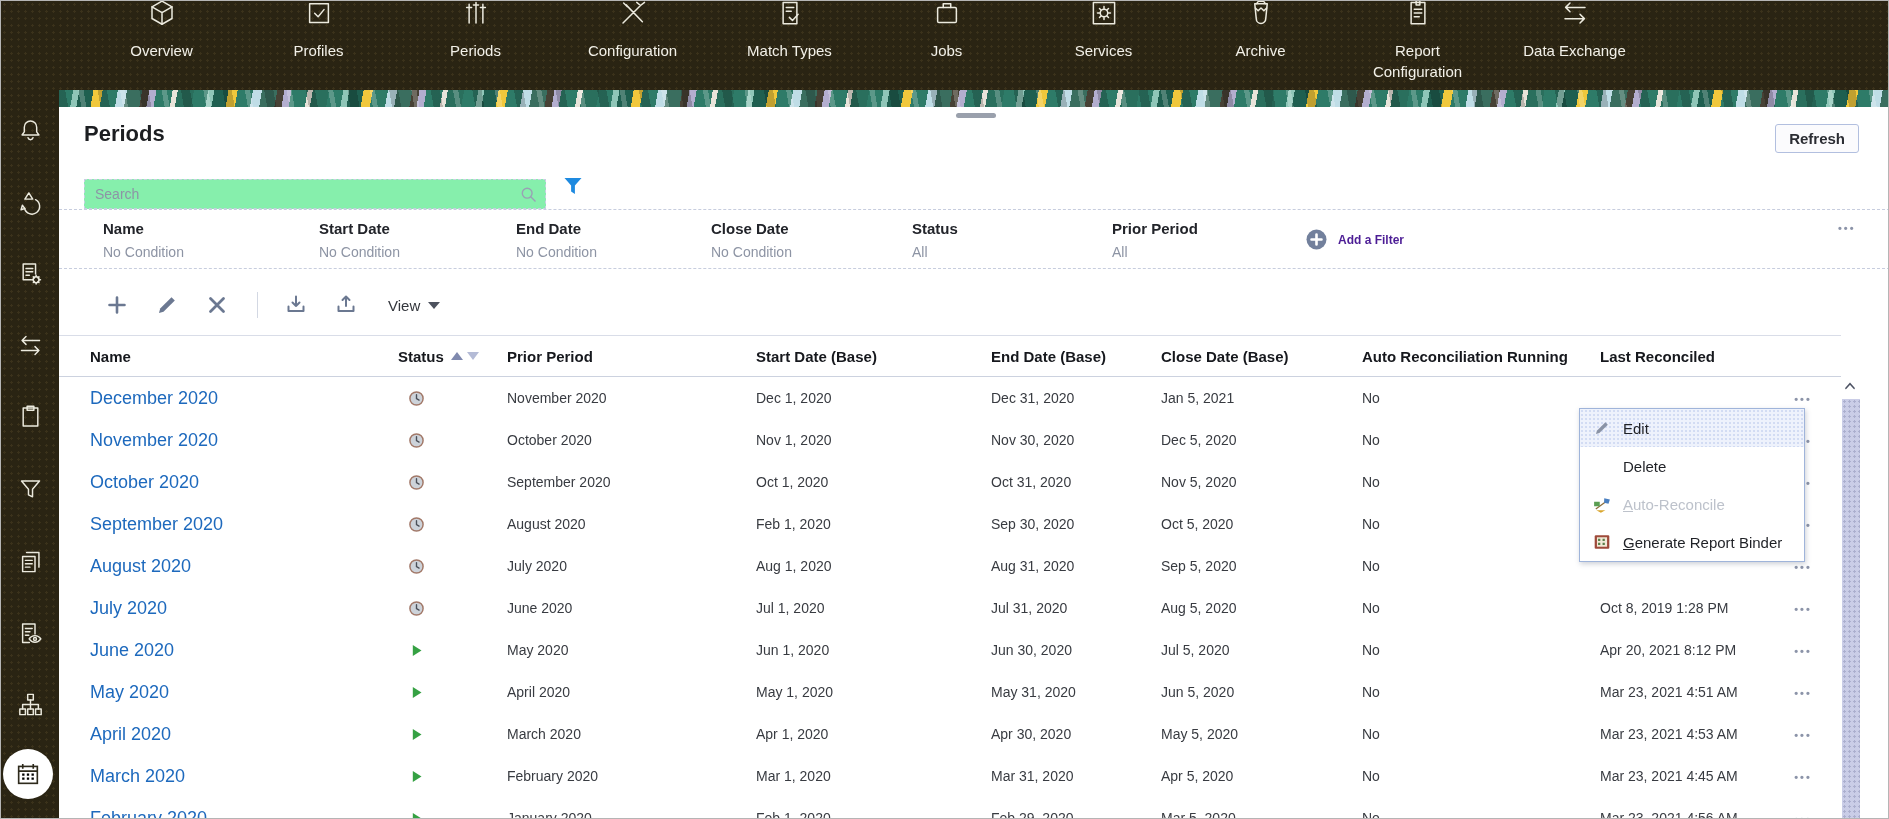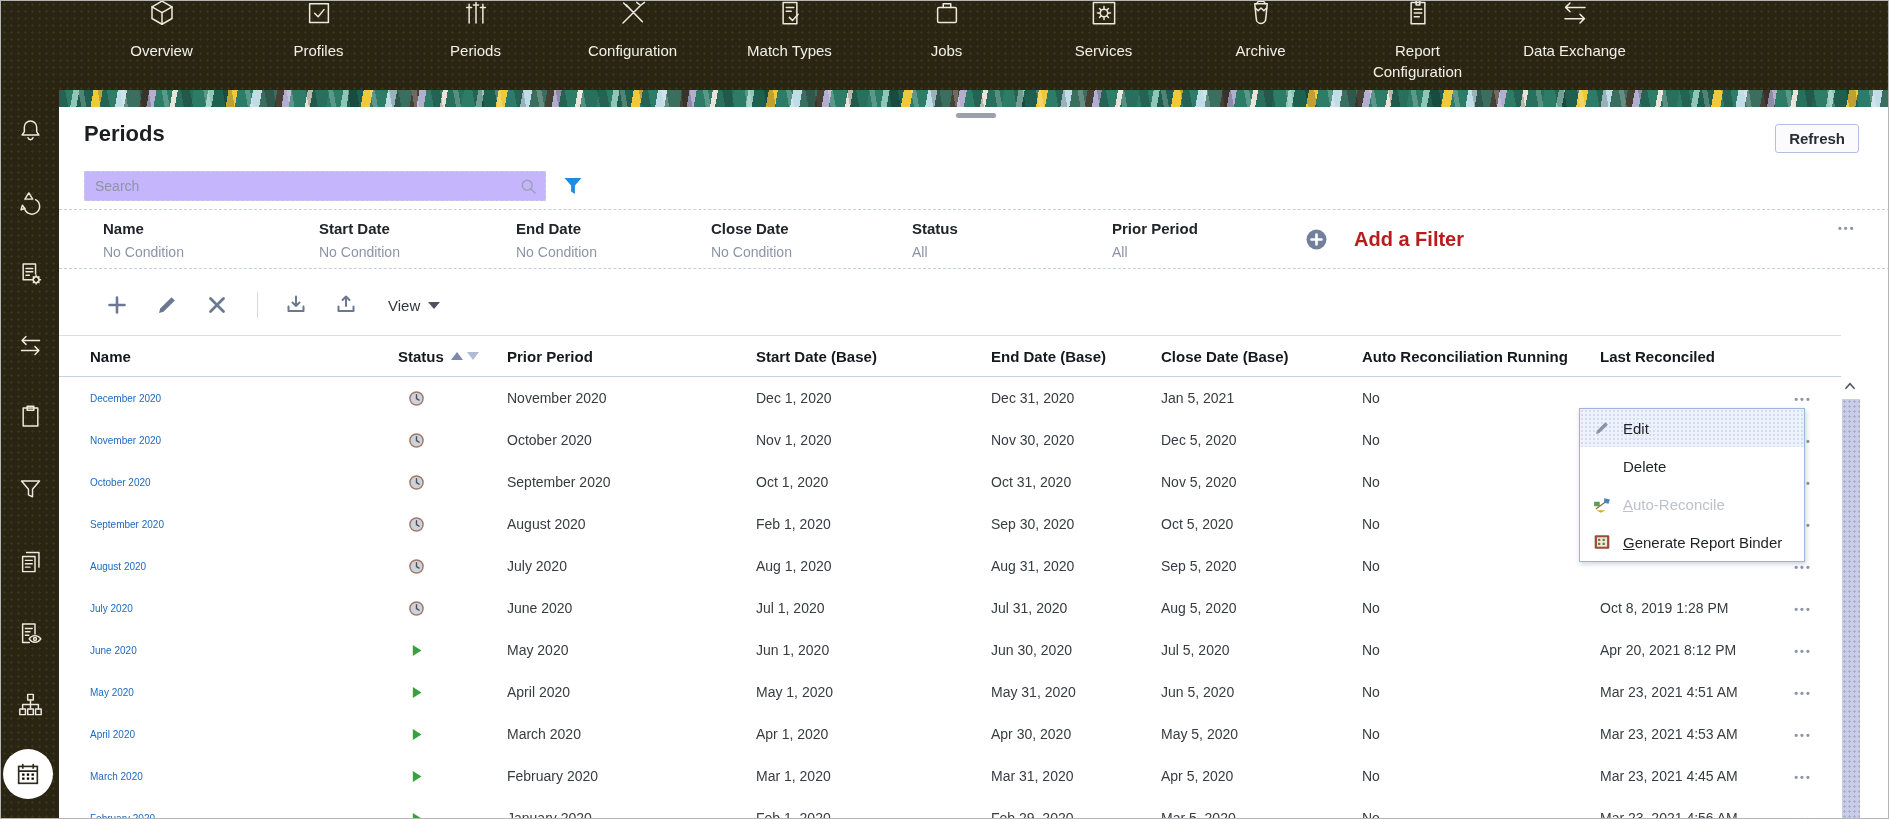--- a/index.html
+++ b/index.html
@@ -26,37 +26,37 @@
       repeating-linear-gradient(80deg, rgba(0,0,0,.20) 0 9px, transparent 9px 22px, rgba(255,255,255,.22) 22px 27px, transparent 27px 41px),
       repeating-linear-gradient(100deg,#2e7b68 0 14px,#8fc6b8 14px 20px,#1f5f50 20px 34px,#f0c83c 34px 43px,#2e7b68 43px 58px,
         #bfdde6 58px 67px,#3a6e5f 67px 82px,#474135 82px 89px,#b3aecf 89px 96px,#2e7b68 96px 112px,#e8e4da 112px 117px,#2a6f5d 117px 133px);}
   
   .content{position:absolute;left:58px;top:106px;width:1831px;height:713px;background:#fff;overflow:hidden;}
   .drag-handle{position:absolute;left:897px;top:6px;width:40px;height:5px;border-radius:3px;background:#9aa0ac;cursor:row-resize;}
   .page-title{position:absolute;left:25px;top:14px;margin:0;font-size:22px;font-weight:bold;color:#1c1e21;}
   .refresh-btn{position:absolute;right:31px;top:17px;height:29px;padding:0 13px;font-family:inherit;
      font-size:15px;font-weight:bold;color:#2b2d33;background:#fbfbfd;border:1px solid #b2bfdf;border-radius:3px;cursor:pointer;}
   
-  .search-box{position:absolute;left:25px;top:64px;width:462px;height:30px;border:1px dashed #c9cfe2;background:#c4b5fd;box-sizing:border-box;}
+  .search-box{position:absolute;left:25px;top:72px;width:462px;height:30px;border:1px dashed #c9cfe2;background:#86efac;box-sizing:border-box;}
   .search-box input{width:100%;height:100%;border:none;outline:none;background:transparent;box-sizing:border-box;
      padding:0 36px 0 10px;font-family:inherit;font-size:14px;color:#3a3d44;}
   .search-box input::placeholder{color:#8d94a6;}
   .search-mag{position:absolute;right:6px;top:4px;width:21px;height:21px;cursor:pointer;}
   .search-mag svg{width:21px;height:21px;fill:none;stroke:#99a1b4;stroke-width:1.6;}
   .filter-toggle{position:absolute;left:502px;top:67px;width:24px;height:24px;cursor:pointer;}
   .filter-toggle svg{width:24px;height:24px;}
   
   .filter-bar{position:absolute;left:0;top:102px;width:1831px;height:60px;
      border-top:1px dashed #c7cdde;border-bottom:1px dashed #c7cdde;box-sizing:border-box;}
   .filter-item{position:absolute;top:0;cursor:pointer;}
   .filter-label{display:block;margin-top:10px;font-size:15px;font-weight:bold;color:#22242a;}
   .filter-value{display:block;margin-top:7px;font-size:14px;color:#8d94a4;}
   .add-filter{position:absolute;left:1245px;top:17px;display:flex;align-items:center;gap:9px;cursor:pointer;}
   .add-filter .icn svg{width:25px;height:25px;display:block;}
-  .add-filter-label{font-size:20px;font-weight:bold;color:#b91c1c;margin-left:16px;}
+  .add-filter-label{font-size:12px;font-weight:bold;color:#4c1d95;}
   .dots-btn{color:#8b93a8;font-size:11px;letter-spacing:2px;font-weight:bold;cursor:pointer;}
   .dots-btn::before{content:"\2022\2022\2022";}
   .filter-overflow{position:absolute;left:1779px;top:12px;}
   
   .toolbar{position:absolute;left:0;top:180px;width:1831px;height:36px;display:flex;align-items:center;}
   .tb-btn{width:24px;height:24px;margin-left:26px;color:#6b7891;cursor:pointer;}
   .tb-btn:first-child{margin-left:46px;}
   .tb-btn svg{width:24px;height:24px;fill:none;stroke:currentColor;stroke-width:2;stroke-linecap:round;stroke-linejoin:round;}
   .tb-divider{width:1px;height:26px;background:#d3d8e3;margin-left:28px;}
   .view-btn{display:flex;align-items:center;gap:8px;margin-left:30px;cursor:pointer;}
@@ -66,21 +66,21 @@
   .grid-row{display:grid;grid-template-columns:308px 109px 249px 235px 170px 201px 238px 176px 54px;align-items:center;}
   .table-header{position:absolute;left:0;top:228px;width:1782px;box-sizing:border-box;padding-left:31px;height:42px;
      border-top:1px solid #d9dde8;border-bottom:1px solid #ccd2df;}
   .table-header .grid-row{height:100%;}
   .th-cell{font-size:15px;font-weight:bold;color:#16181d;display:flex;align-items:center;gap:7px;cursor:pointer;}
   .sort-arrows{display:inline-flex;gap:4px;align-items:center;}
   .arr-up{width:0;height:0;border-left:6px solid transparent;border-right:6px solid transparent;border-bottom:8px solid #7f89ae;}
   .arr-down{width:0;height:0;border-left:6px solid transparent;border-right:6px solid transparent;border-top:8px solid #b4bbd6;}
   .table-body{position:absolute;left:0;top:270px;width:1831px;padding-left:31px;box-sizing:border-box;}
   .trow{height:42px;}
-  .td-name{font-size:10px;color:#1d69bd;cursor:pointer;}
+  .td-name{font-size:18px;color:#1d69bd;cursor:pointer;}
   .td-text{font-size:14px;color:#383b41;}
   .td-status .icn svg{width:17px;height:17px;display:block;margin-left:10px;}
   .row-dots{text-align:center;}
   
   .vscroll{position:absolute;left:1782px;top:272px;width:20px;height:441px;}
   .vs-up{width:20px;height:16px;cursor:pointer;}
   .vs-up svg{width:18px;height:14px;fill:none;stroke:#4c5263;stroke-width:2.6;stroke-linecap:round;}
   .vs-thumb{position:absolute;left:1px;top:20px;width:18px;height:421px;background-color:#cacde7;
      background-image:radial-gradient(rgba(90,95,140,.28) 1px,transparent 1.1px);background-size:5px 5px;cursor:grab;}
   

